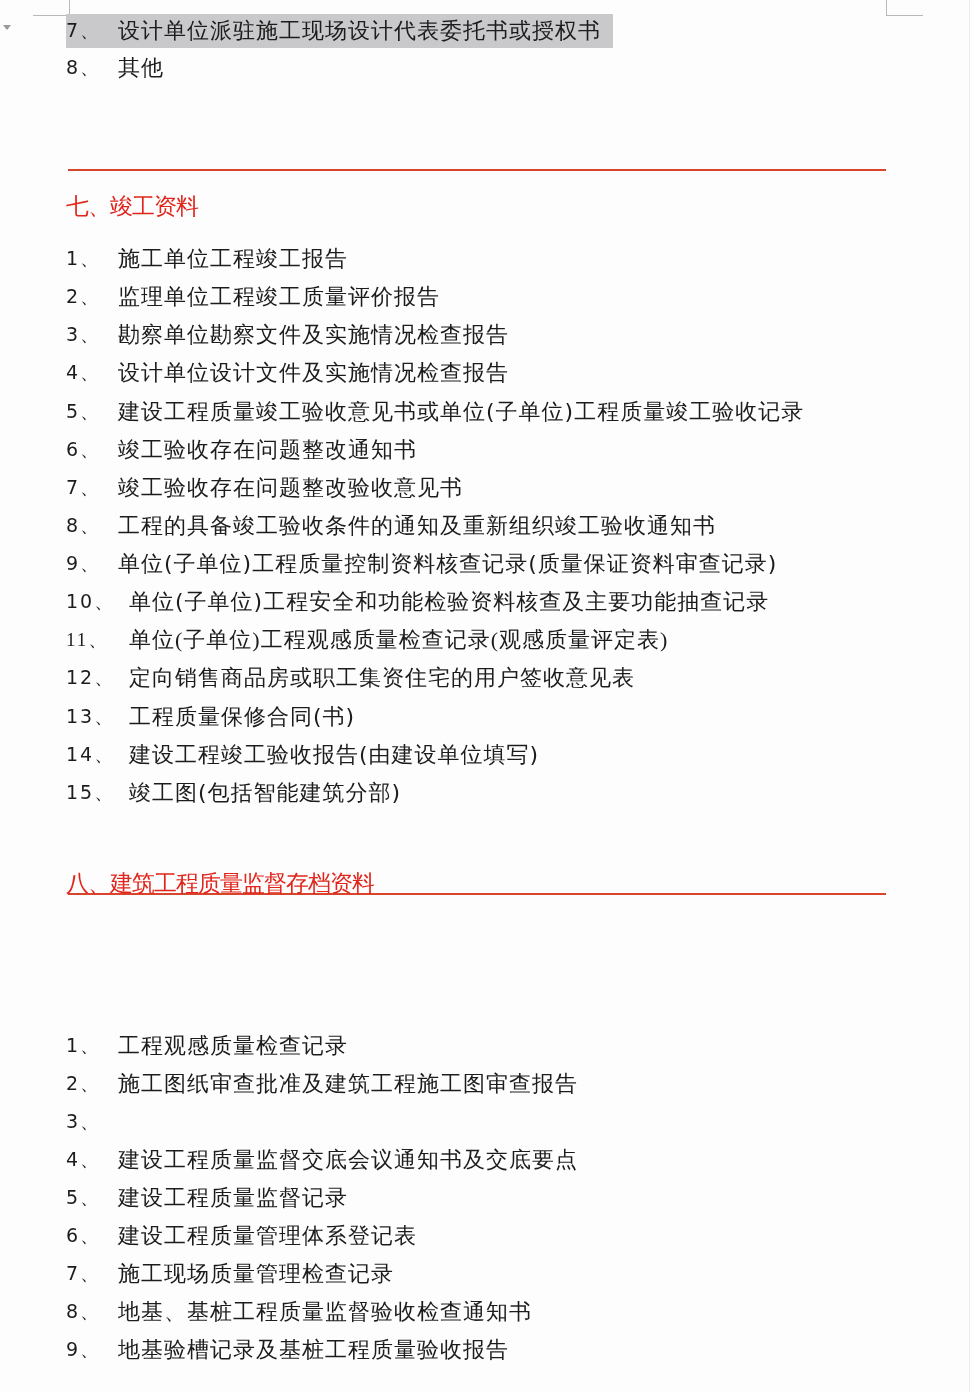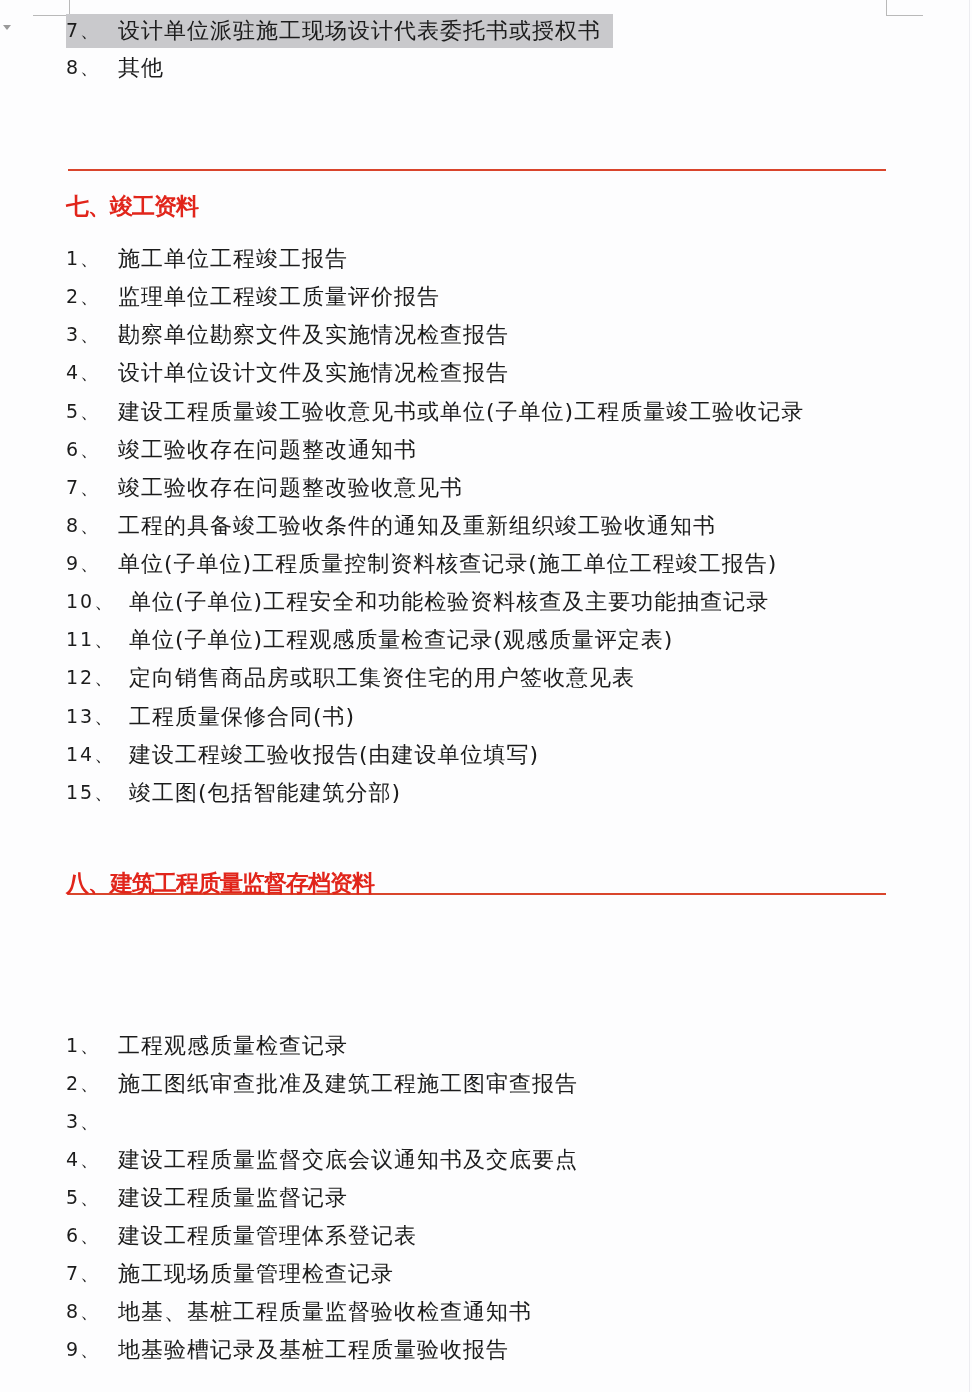--- a/index.html
+++ b/index.html
@@ -80,21 +80,21 @@
       position: absolute;
       left: 68px;
       width: 818px;
       height: 2px;
       background: #d9452c;
     }
     .section-title {
       position: absolute;
       left: 66px;
       font-size: 23px;
-      font-weight: bold;
+      font-weight: normal;
       color: #e1251b;
       letter-spacing: -1px;
       white-space: nowrap;
     }
   </style>
 </head>
 <body>
 
 <div class="page-corner-left"></div>
 <div class="page-corner-right"></div>
@@ -142,27 +142,27 @@
     <div class="list-row" style="top:471px;">
       <span class="num">7、</span>
       <span>竣工验收存在问题整改验收意见书</span>
     </div>
     <div class="list-row" style="top:509px;">
       <span class="num">8、</span>
       <span>工程的具备竣工验收条件的通知及重新组织竣工验收通知书</span>
     </div>
     <div class="list-row" style="top:547px;">
       <span class="num">9、</span>
-      <span>单位(子单位)工程质量控制资料核查记录(施工单位工程竣工报告)</span>
+      <span>单位(子单位)工程质量控制资料核查记录(质量保证资料审查记录)</span>
     </div>
     <div class="list-row" style="top:585px;">
       <span class="num wide">10、</span>
       <span>单位(子单位)工程安全和功能检验资料核查及主要功能抽查记录</span>
     </div>
-    <div class="list-row" style="top:623px;">
+    <div class="list-row" style="top:623px;font-family:Liberation Serif, serif;">
       <span class="num wide">11、</span>
       <span>单位(子单位)工程观感质量检查记录(观感质量评定表)</span>
     </div>
     <div class="list-row" style="top:661px;">
       <span class="num wide">12、</span>
       <span>定向销售商品房或职工集资住宅的用户签收意见表</span>
     </div>
     <div class="list-row" style="top:700px;">
       <span class="num wide">13、</span>
       <span>工程质量保修合同(书)</span>

